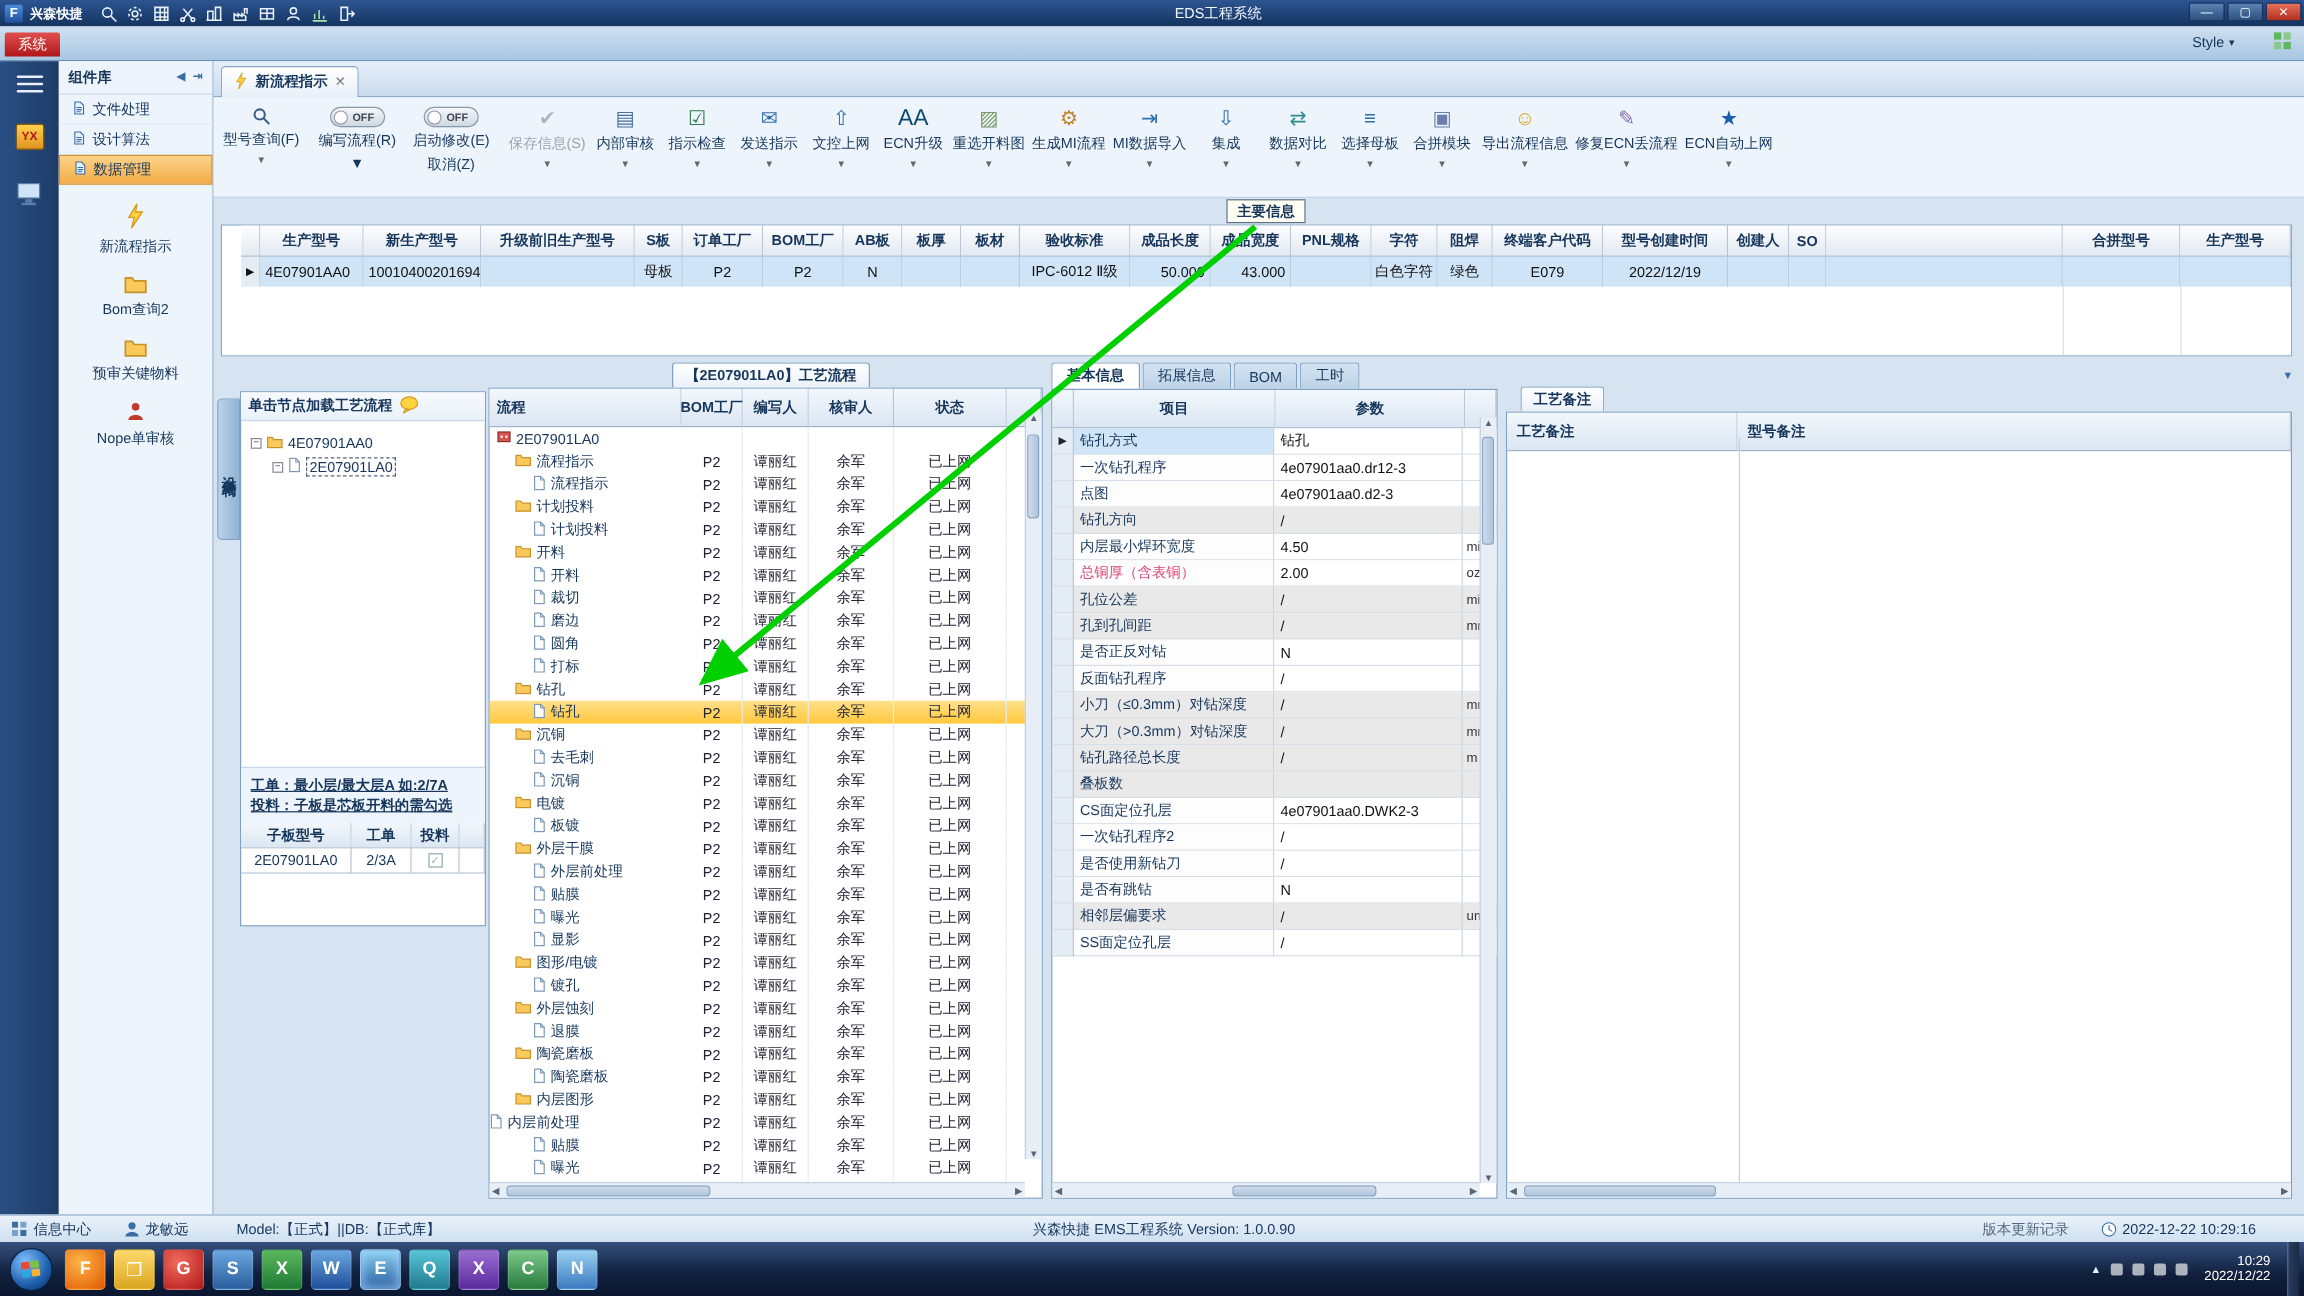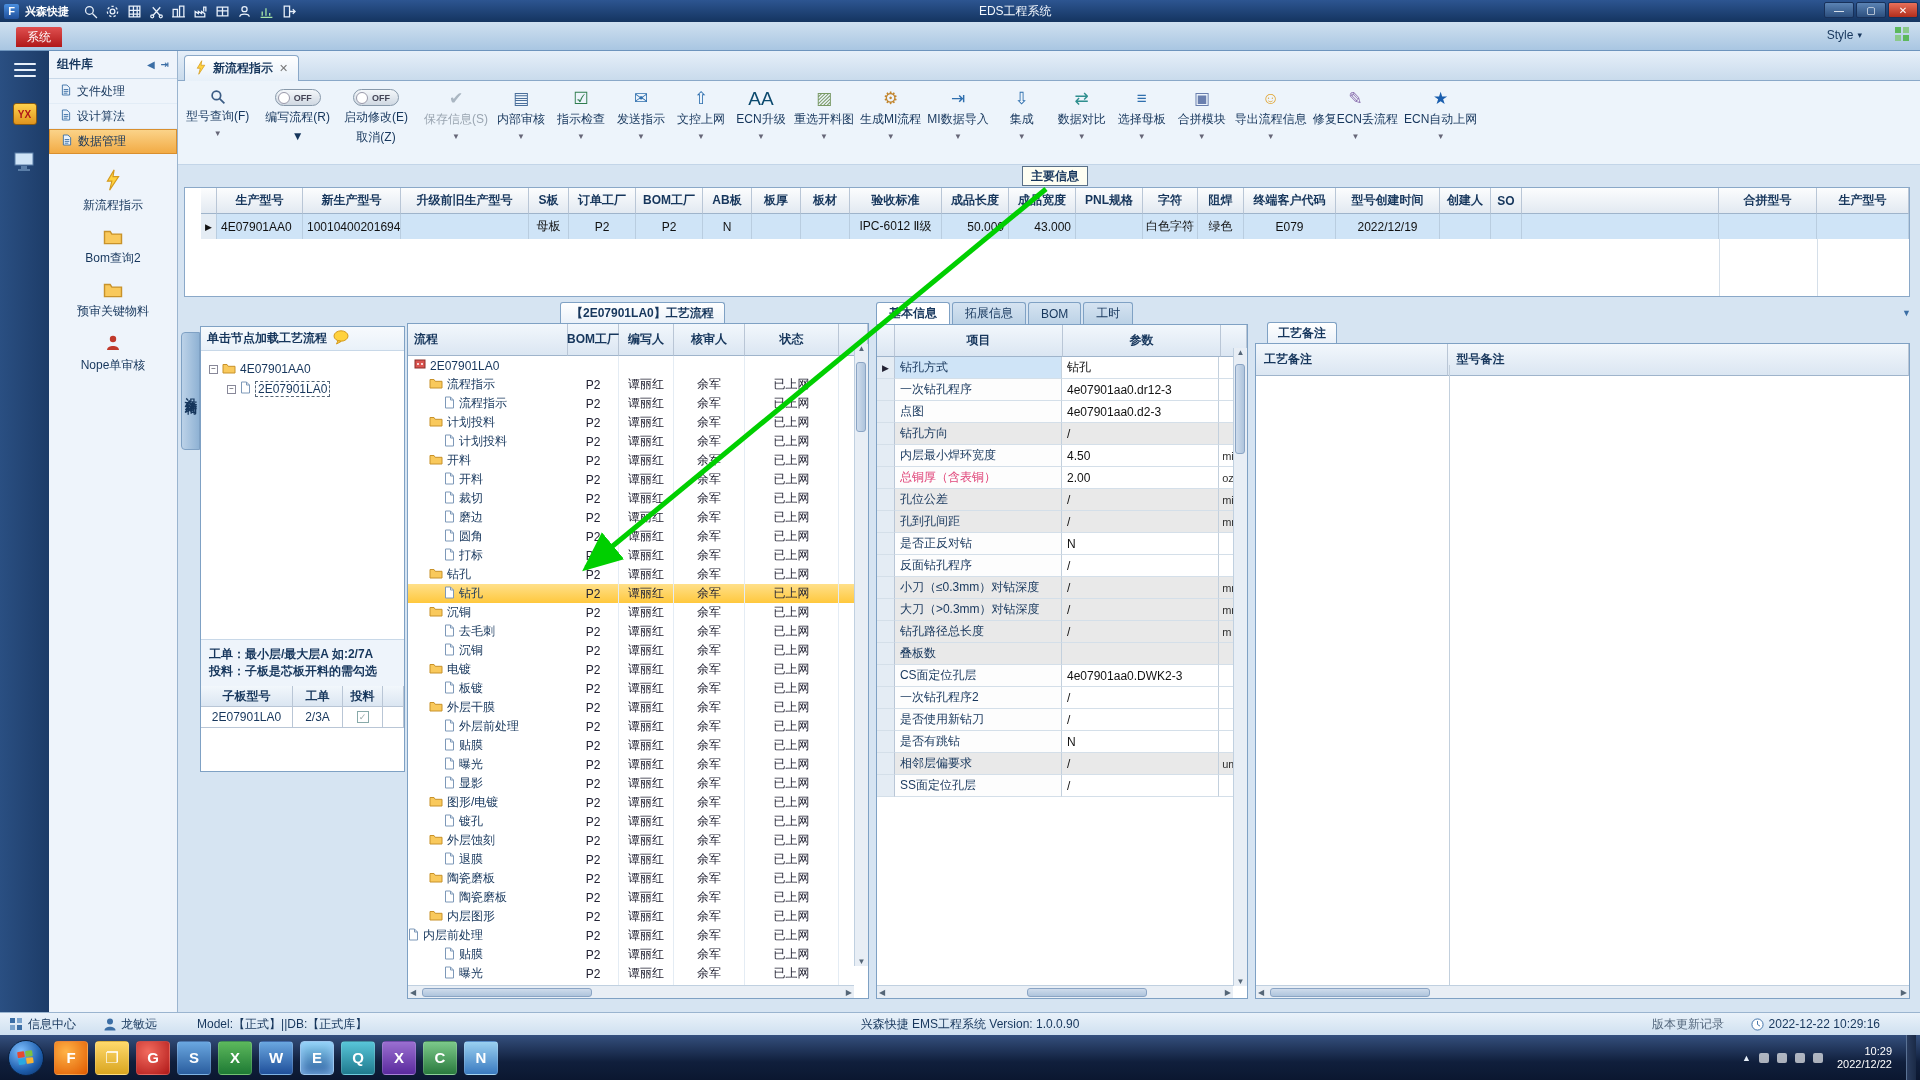--- a/index.html
+++ b/index.html
@@ -13,21 +13,21 @@
   .brand{font-size:11px;font-weight:bold;color:#fff;}
   .tb-icons{display:flex;align-items:center;gap:7px;margin-left:8px;}
   .tb-icons .ti{display:inline-flex;}
   .tb-title{position:absolute;left:50%;top:0;height:22px;transform:translateX(26%);display:flex;align-items:center;font-size:12px;color:#f2f7fd;}
   .tb-controls{position:absolute;right:2px;top:2px;display:flex;gap:2px;}
   .wc{width:30px;height:16px;display:flex;align-items:center;justify-content:center;font-size:10px;color:#fff;background:linear-gradient(#5b83b4,#2c4f7e);border:1px solid #18315a;border-radius:2px;}
   .wc.close{background:linear-gradient(#e8705a,#b22e1c);}
 
   
   .menubar{position:absolute;left:0;top:22px;width:1920px;height:29px;background:linear-gradient(#cfe0f0,#a9c6e2);border-bottom:1px solid #6d94bd;}
-  .sys-tab{position:absolute;left:16px;top:5px;width:46px;height:20px;background:linear-gradient(#e05050,#b01818);color:#fff;display:flex;align-items:center;justify-content:center;font-size:12px;border-radius:2px 2px 0 0;}
+  .sys-tab{position:absolute;left:4px;top:5px;width:46px;height:20px;background:linear-gradient(#e05050,#b01818);color:#fff;display:flex;align-items:center;justify-content:center;font-size:12px;border-radius:2px 2px 0 0;}
   .style-box{position:absolute;right:58px;top:6px;display:flex;align-items:center;gap:4px;color:#16365c;}
   .style-green{position:absolute;right:10px;top:4px;display:inline-flex;}
 
   
   .leftstrip{position:absolute;left:0;top:51px;width:49px;height:961px;background:linear-gradient(90deg,#2a4f82,#1d3c68);}
   .hamb{width:22px;margin:12px auto 0;display:block;}
   .hamb div{height:2px;background:#e8f0fa;margin:4px 0;border-radius:1px;}
   .strip-ico{width:26px;margin:26px auto 0;display:flex;justify-content:center;align-items:flex-end;}
   .yx-logo{width:24px;height:22px;background:linear-gradient(#ffd24d,#e0941e);border:1px solid #8a5a10;border-radius:3px;color:#b01818;font-weight:bold;font-size:10px;display:flex;align-items:center;justify-content:center;}
 
@@ -78,21 +78,21 @@
   .vthumb{width:10px;height:70px;background:linear-gradient(90deg,#cfdcec,#aec4dc);border:1px solid #8aa4c4;border-radius:3px;position:absolute;left:1px;top:18px;}
   .hscroll{position:absolute;height:13px;background:#e8eef5;border-top:1px solid #c0d0e0;display:flex;align-items:center;justify-content:space-between;font-size:8px;color:#567;padding:0 2px;}
   .hthumb{height:9px;background:linear-gradient(#cfdcec,#aec4dc);border:1px solid #8aa4c4;border-radius:3px;position:absolute;top:2px;}
 
   
   .vtab{position:absolute;left:181px;top:332px;width:19px;height:118px;background:linear-gradient(90deg,#bcd2e8,#8fb2d4);border:1px solid #7fa1c4;writing-mode:vertical-lr;display:flex;align-items:center;justify-content:center;font-weight:bold;color:#16365c;letter-spacing:2px;border-radius:4px 0 0 4px;}
   .hintbar{height:24px;display:flex;align-items:center;gap:6px;padding:0 6px;border-bottom:1px solid #c8d8e8;background:linear-gradient(#f7fafd,#e9f1f9);font-weight:bold;color:#16365c;}
   .dtree{padding:8px 4px;}
   .dtrow{height:20px;display:flex;align-items:center;gap:4px;}
   .expbox{width:9px;height:9px;border:1px solid #889;display:flex;align-items:center;justify-content:center;font-size:8px;line-height:8px;color:#334;background:#fff;}
-  .dnote{padding:6px 8px;color:#16365c;font-weight:bold;line-height:17px;border-top:1px solid #c8d8e8;background:#eef4fb;}
+  .dnote{padding:6px 8px;color:#16365c;font-weight:bold;line-height:17px;border-top:1px solid #c8d8e8;background:#eef4fb;text-decoration:underline;}
   .subtbl{display:flex;flex-wrap:wrap;}
   .stc{height:21px;border-right:1px solid #b9c6d6;border-bottom:1px solid #b9c6d6;display:flex;align-items:center;justify-content:center;}
   .sth{background:linear-gradient(#f2f7fc,#dbe6f2);font-weight:bold;color:#16365c;}
   .cbx{width:12px;height:12px;border:1px solid #8aa;background:#fff;display:flex;align-items:center;justify-content:center;font-size:9px;color:#9aa;}
 
   
   .prow{display:flex;height:19px;align-items:stretch;}
   .prow.hl{background:linear-gradient(#ffe08a,#ffc83d);}
   .ptreec{display:flex;align-items:center;gap:4px;overflow:hidden;white-space:nowrap;color:#16365c;}
   .pcell{display:flex;align-items:center;justify-content:center;color:#223;overflow:hidden;white-space:nowrap;}

